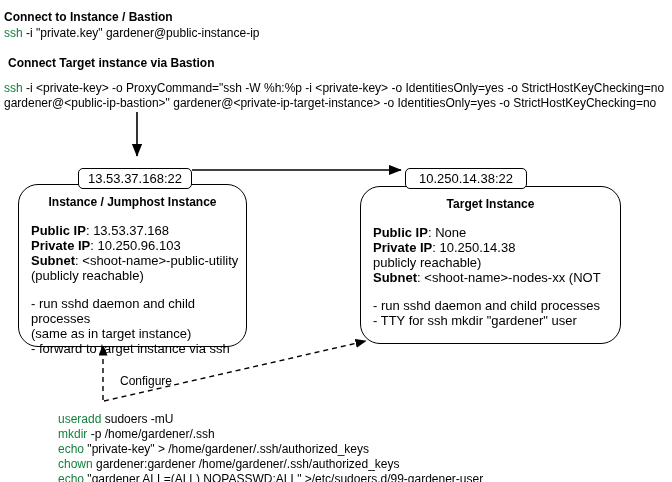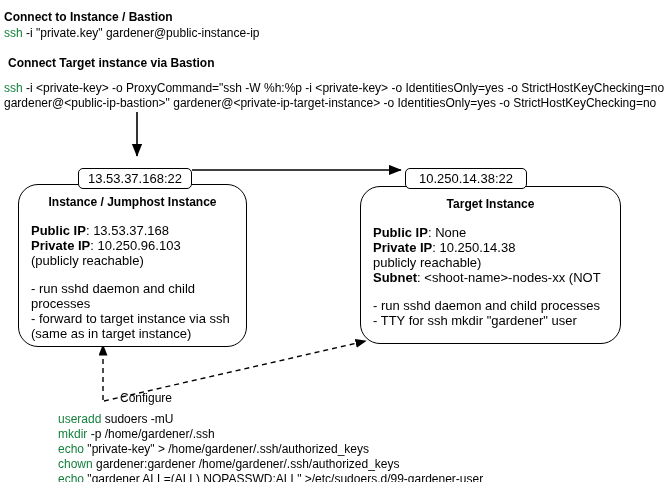--- a/index.html
+++ b/index.html
@@ -142,25 +142,28 @@
 
 <div class="abs instance-box" style="left:18px; top:176px; width:229px; height:163px;">
   <div class="instance-title">Instance / Jumphost Instance</div>
   <div class="instance-body">
     <div>
       <span class="lbl">Public IP</span><span>: 13.53.37.168</span>
     </div>
     <div>
       <span class="lbl">Private IP</span><span>: 10.250.96.103</span>
     </div>
+    <div>
+      <span class="lbl">Subnet</span><span>: &lt;shoot-name&gt;-public-utility</span>
+    </div>
     <div>(publicly reachable)</div>
     <div class="spacer"></div>
     <div>- run sshd daemon and child processes</div>
+    <div>(same as in target instance)</div>
     <div>- forward to target instance via ssh</div>
-    <div>(same as in target instance)</div>
   </div>
 </div>
 
 <div class="abs instance-box" style="left:360px; top:178px; width:261px; height:158px;">
   <div class="instance-title">Target Instance</div>
   <div class="instance-body">
     <div>
       <span class="lbl">Public IP</span><span>: None</span>
     </div>
     <div>
@@ -169,21 +172,21 @@
     <div>publicly reachable)</div>
     <div>
       <span class="lbl">Subnet</span><span>: &lt;shoot-name&gt;-nodes-xx (NOT</span>
     </div>
     <div class="spacer"></div>
     <div>- run sshd daemon and child processes</div>
     <div>- TTY for ssh mkdir "gardener" user</div>
   </div>
 </div>
 
-<div class="abs edge-label" style="left:120px; top:383px;">Configure</div>
+<div class="abs edge-label" style="left:120px; top:366px;">Configure</div>
 
 <div class="abs" style="left:58px; top:404px;">
   <div class="script-line">
     <span class="kw">useradd</span><span> sudoers -mU</span>
   </div>
   <div class="script-line">
     <span class="kw">mkdir</span><span> -p /home/gardener/.ssh</span>
   </div>
   <div class="script-line">
     <span class="kw">echo</span><span> "private-key" &gt; /home/gardener/.ssh/authorized_keys</span>

